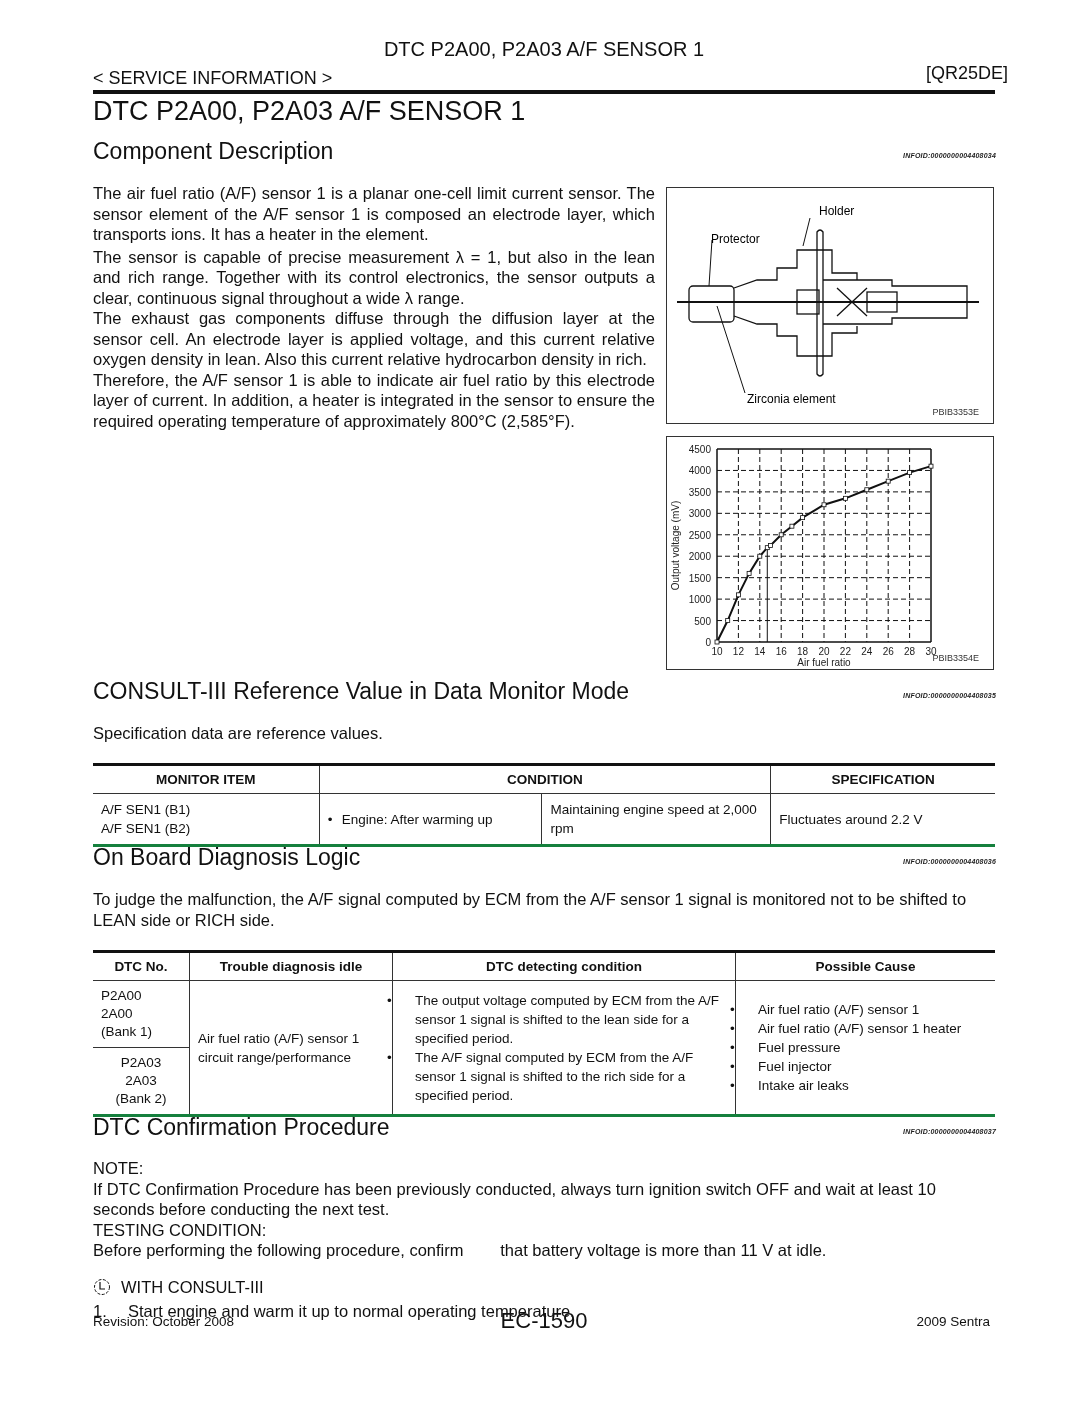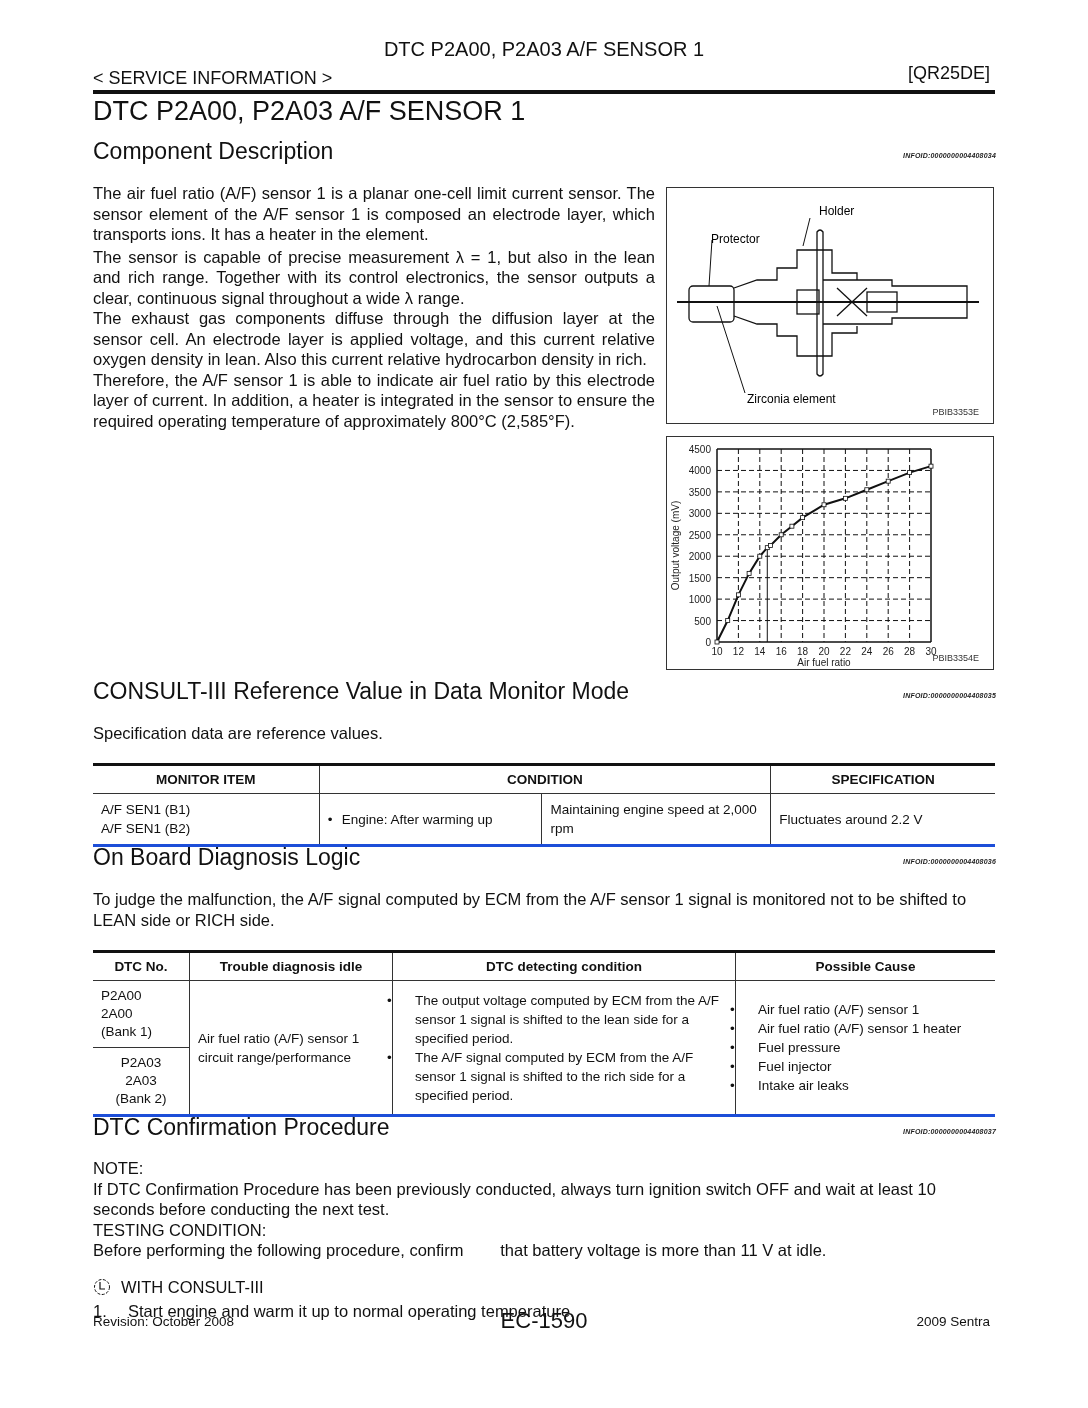--- a/index.html
+++ b/index.html
@@ -1,35 +1,35 @@
 <!DOCTYPE html>
 <html><head>
 <meta charset="utf-8">
 <style>
   html, body { margin:0; padding:0; background:#ffffff; }
   body { width:1088px; height:1408px; position:relative; font-family:"Liberation Sans", sans-serif; color:#111; overflow:hidden; }
   .abs { position:absolute; }
   .running-title { left:0; width:1088px; top:38px; text-align:center; font-size:20px; }
   .service-info { left:93px; top:68px; font-size:18px; }
-  .engine-code { right:98px; top:63px; font-size:18px; }
+  .engine-code { right:80px; top:63px; font-size:18px; }
   .top-rule { left:93px; top:90px; width:902px; height:4px; background:#111; }
   .page-title { left:93px; top:96px; font-size:27px; }
   .section-title { left:93px; font-size:23px; }
   .info-id { right:92px; font-size:7px; font-style:italic; font-weight:bold; letter-spacing:0.2px; color:#222; }
   .body-text { font-size:16.5px; line-height:20.5px; text-align:justify; }
   .para { margin:0; }
   .para + .para { margin-top:2px; }
   .figure-box { border:1.5px solid #333; background:#fff; }
   .fig-code { position:absolute; right:14px; bottom:6px; font-size:9px; color:#333; }
   table.spec { border-collapse:collapse; font-size:13.5px; }
   table.spec th { font-weight:bold; text-align:center; padding:6px 8px; border-left:1px solid #333; }
   table.spec td { padding:6px 8px; border-left:1px solid #333; vertical-align:middle; line-height:19px; }
   table.spec th:first-child, table.spec td:first-child { border-left:none; }
   table.spec thead tr { border-top:3px solid #111; border-bottom:1px solid #333; }
-  table.spec tbody { border-bottom:3px solid #1d4ed8; }
+  table.spec tbody { border-bottom:3px solid #15803d; }
   .bullet::before { content:"\2022"; display:inline-block; width:14px; }
   .hang { padding-left:14px; text-indent:-14px; }
   .normal-text { font-size:16.5px; line-height:20.5px; }
   .footer-left { left:93px; top:1314px; font-size:13.5px; }
   .footer-center { left:0; width:1088px; top:1308px; text-align:center; font-size:22px; }
   .footer-right { right:98px; top:1314px; font-size:13.5px; }
   .step-num { display:inline-block; width:35px; }
 </style>
 </head>
 <body>

